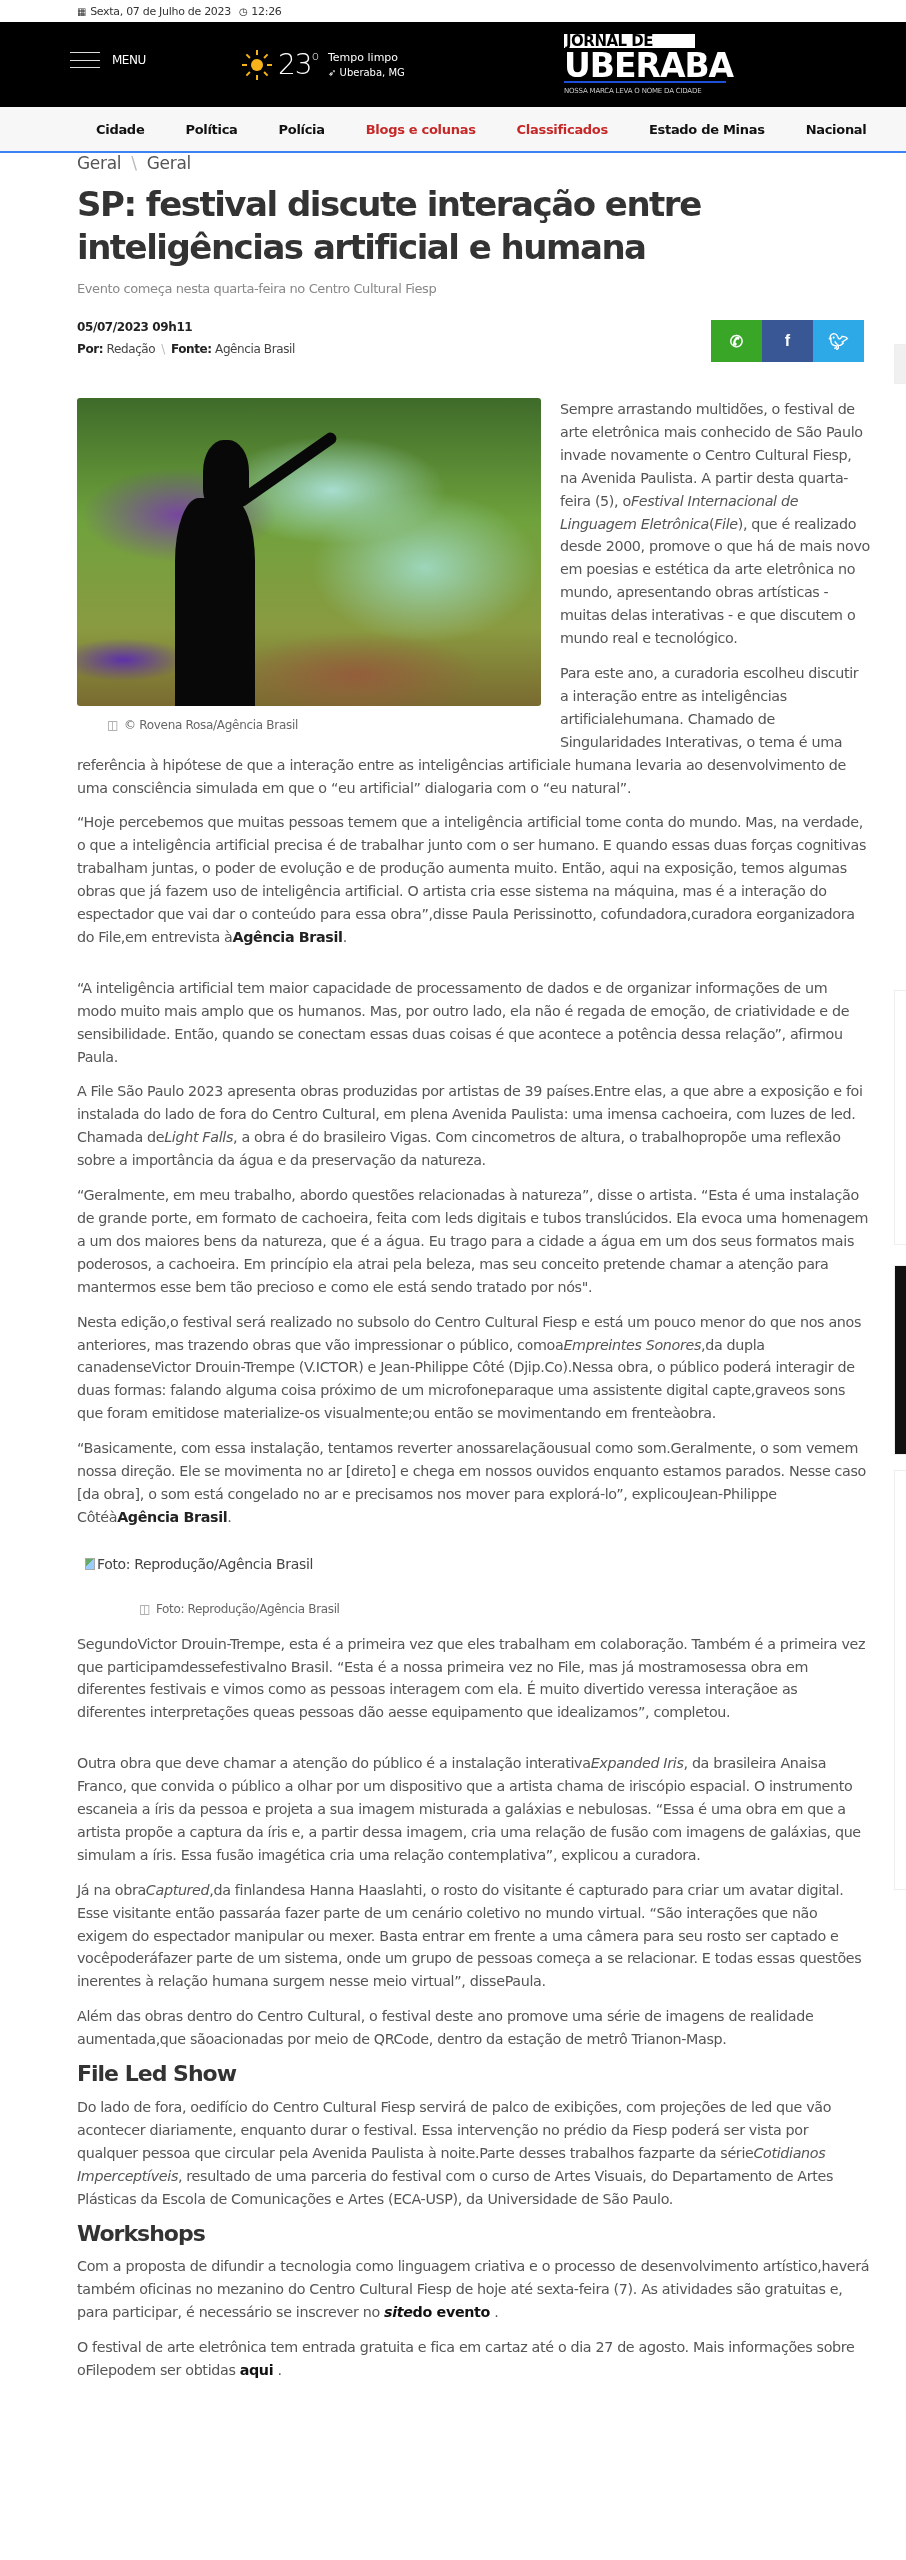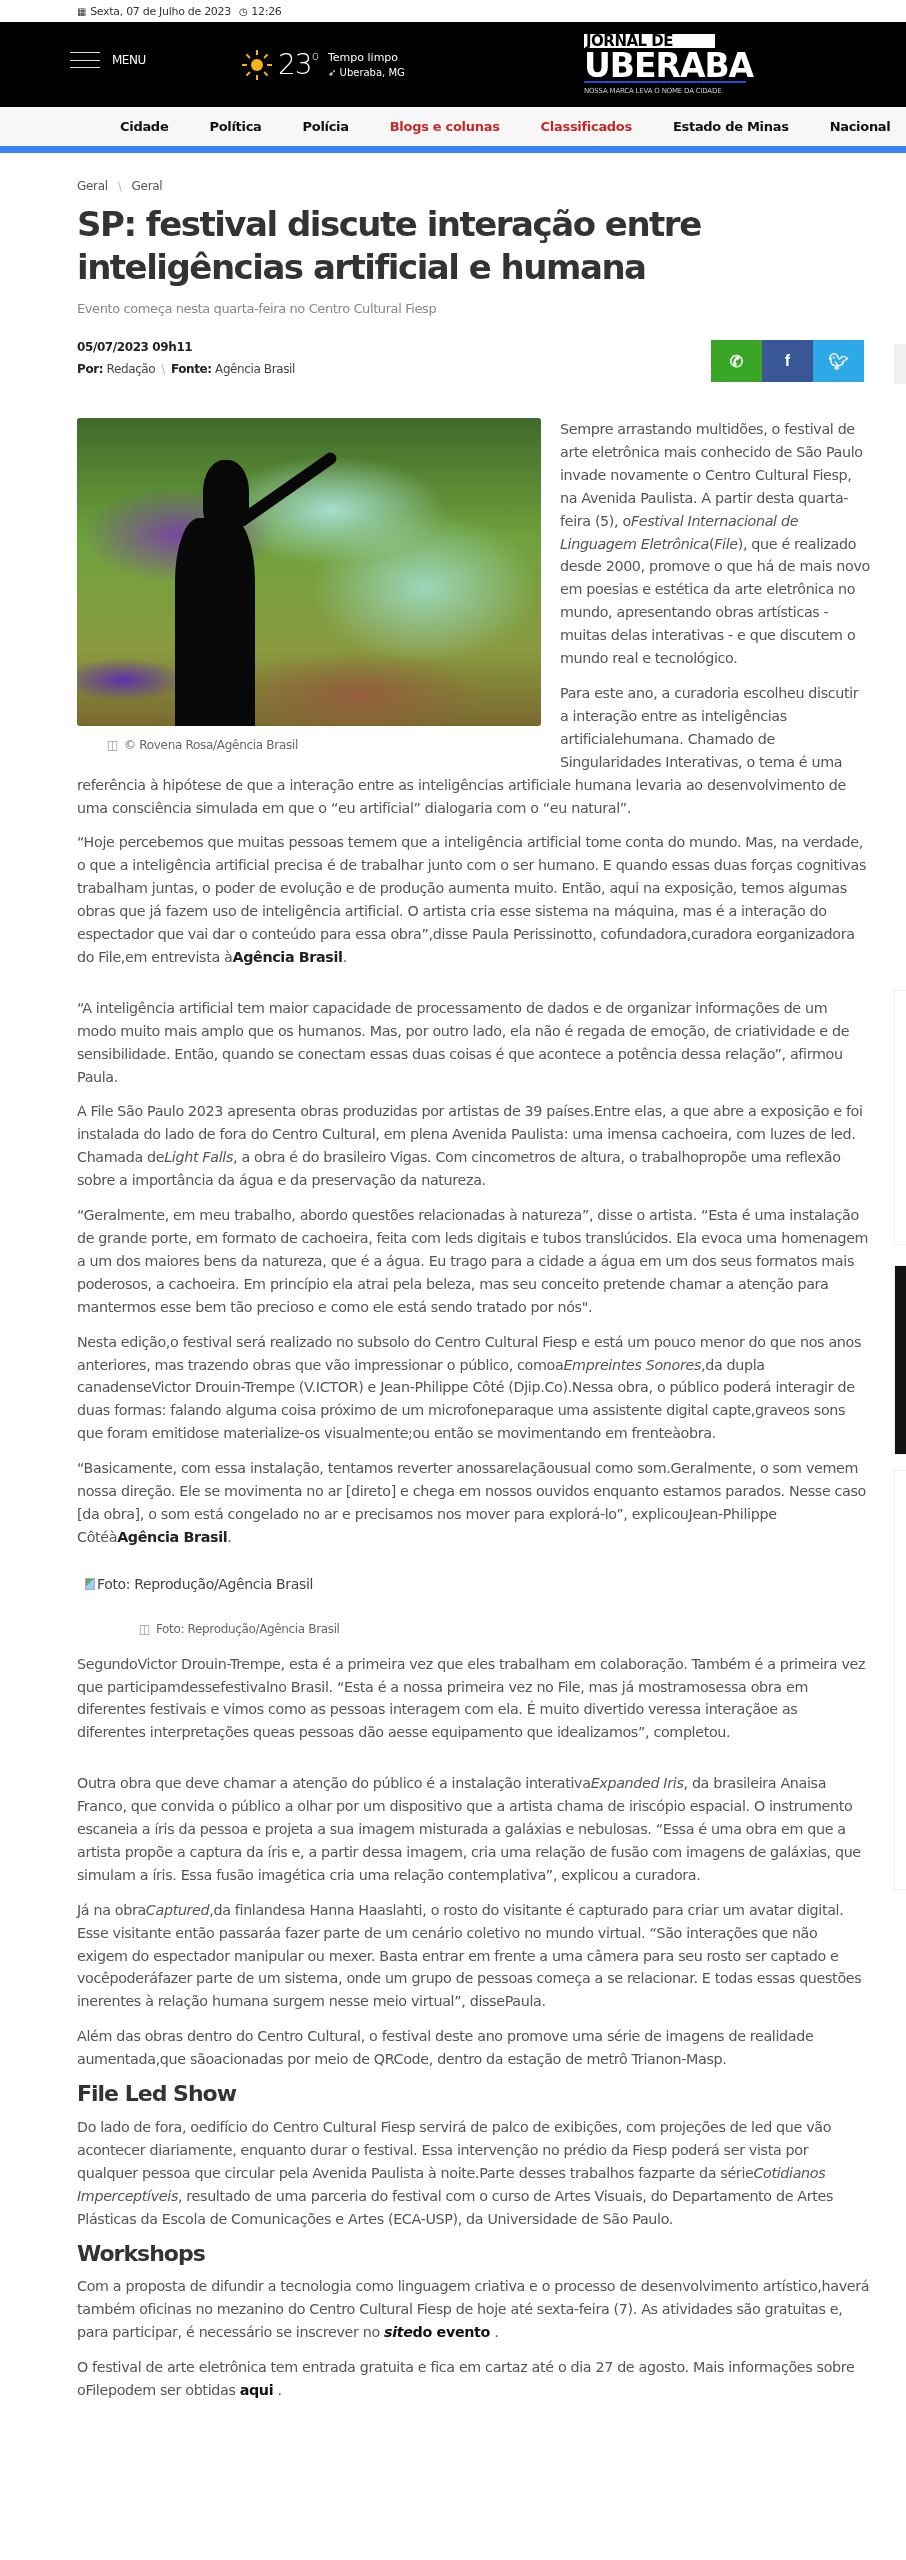--- a/index.html
+++ b/index.html
@@ -20,31 +20,31 @@
   .sun { width: 30px; height: 30px; position: relative; margin-right: 6px; }
   .sun .core { position: absolute; left: 9px; top: 9px; width: 12px; height: 12px; border-radius: 50%; background: #f6b21a; }
   .sun .ray { position: absolute; left: 14px; top: 0; width: 2px; height: 30px; }
   .sun .ray::before, .sun .ray::after { content: ""; position: absolute; left: 0; width: 2px; height: 5px; background: #f6b21a; }
   .sun .ray::before { top: 0; } .sun .ray::after { bottom: 0; }
   .temp { color: #fff; font-size: 28px; font-weight: 300; font-family: "DejaVu Sans", sans-serif; letter-spacing: -1px; }
   .temp sup { font-size: 12px; vertical-align: 14px; }
   .wx-text { margin-left: 10px; color: #fff; font-size: 11px; line-height: 15px; font-family: "DejaVu Sans", sans-serif; }
   .wx-text .loc { font-size: 10px; }
 
-  .logo { position: absolute; left: 584px; top: 10px; width: 162px; color: #fff; }
+  .logo { position: absolute; left: 564px; top: 10px; width: 162px; color: #fff; }
   .logo .l1 { display: inline-block; background: #fff; color: #000; font-weight: 900; font-size: 15px; line-height: 14px; padding: 0 42px 0 2px; font-family: "DejaVu Sans", sans-serif; letter-spacing: -0.5px; }
   .logo .l2 { font-weight: 900; font-size: 33px; line-height: 31px; letter-spacing: -1px; font-family: "DejaVu Sans", sans-serif; border-bottom: 2px solid #1d4ed8; }
   .logo .l3 { font-size: 7px; letter-spacing: -0.2px; margin-top: 4px; font-family: "DejaVu Sans", sans-serif; color: #ccc; }
 
-  .nav { height: 46px; background: #f7f7f7; border-bottom: 7px solid #3b82f6; display: flex; align-items: center; padding-left: 120px; white-space: nowrap; overflow: hidden; }
+  .nav { height: 46px; background: #f7f7f7; border-bottom: 2px solid #3b82f6; display: flex; align-items: center; padding-left: 96px; white-space: nowrap; overflow: hidden; }
   .nav a { font-weight: bold; font-size: 13px; color: #111; margin-right: 41px; text-decoration: none; letter-spacing: -0.3px; font-family: "DejaVu Sans", sans-serif; }
   .nav a.red { color: #c62828; }
 
   .article { padding: 0 0 0 77px; width: 870px; }
-  .breadcrumb { margin-top: 26px; font-size: 12px; color: #555; font-family: "DejaVu Sans", sans-serif; letter-spacing: -0.3px; }
+  .breadcrumb { font-size: 17px; color: #555; font-family: "DejaVu Sans", sans-serif; letter-spacing: -0.3px; }
   .breadcrumb .sep { color: #bbb; margin: 0 10px; }
   h1 { margin-top: 10px; font-family: "DejaVu Sans", sans-serif; font-weight: bold; font-size: 34px; line-height: 43px; color: #333; letter-spacing: -1.5px; width: 640px; }
   .subtitle { margin-top: 12px; font-size: 13px; color: #888; font-family: "DejaVu Sans", sans-serif; letter-spacing: -0.4px; }
   .meta-row { position: relative; margin-top: 24px; height: 60px; }
   .date { font-weight: bold; font-size: 12px; color: #222; font-family: "DejaVu Sans", sans-serif; letter-spacing: -0.4px; }
   .byline { margin-top: 8px; font-size: 12px; color: #444; font-family: "DejaVu Sans", sans-serif; letter-spacing: -0.4px; }
   .byline b { color: #222; }
   .byline .sep { color: #bbb; margin: 0 6px; }
   .share { position: absolute; left: 634px; top: 0; display: flex; }
   .share .btn { width: 51px; height: 42px; display: flex; align-items: center; justify-content: center; color: #fff; font-weight: bold; font-size: 16px; cursor: pointer; }

